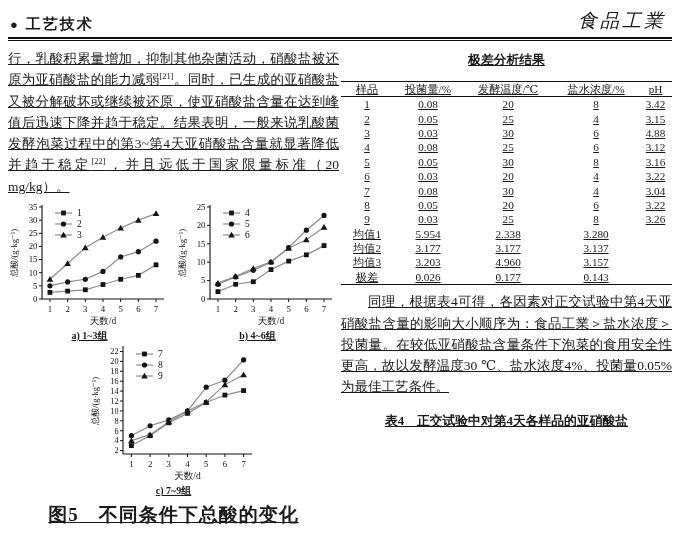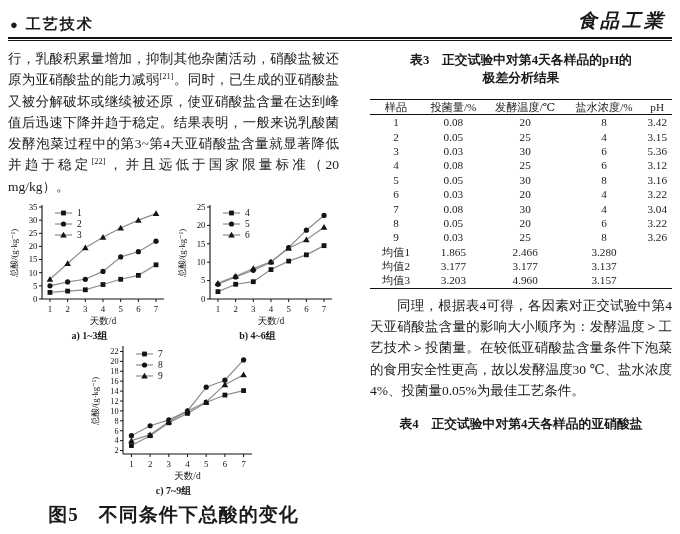--- a/index.html
+++ b/index.html
@@ -6,24 +6,24 @@
   html,body { background:#e8e8e8; }
   .page {
     width:680px; height:534px; background:#ffffff; color:#1a1a1a;
     font-family:"Liberation Serif","DejaVu Serif",serif;
     padding:6px 8px 0 8px; overflow:hidden; position:relative;
   }
   
   .hdr { display:flex; justify-content:space-between; align-items:flex-end; padding:2px 2px 3px 2px; }
   .hdr-left { display:flex; align-items:center; gap:6px; font-family:"Liberation Sans","DejaVu Sans",sans-serif; font-weight:bold; font-size:15px; letter-spacing:2px; }
   .bullet { font-size:13px; line-height:1; }
-  .logo { font-family:"Liberation Serif","DejaVu Serif",serif; font-weight:bold; font-style:italic; font-size:19px; letter-spacing:3px; padding-right:4px; }
+  .logo { font-family:"Liberation Serif","DejaVu Serif",serif; font-weight:normal; font-style:italic; font-size:19px; letter-spacing:3px; padding-right:4px; }
   .double-rule { height:4px; border-top:2px solid #111; border-bottom:1.4px solid #111; }
   
-  .cols { display:flex; gap:31px; margin-top:7px; }
+  .cols { display:flex; gap:2px; margin-top:7px;text-decoration:underline; }
   .col-l { width:331px; }
   .col-r { flex:1; min-width:0; }
   p.body-text { font-size:13.5px; line-height:21.3px; text-align:justify; }
   p.indent { text-indent:2em; }
   sup { font-size:8.5px; line-height:0; }
   
   .fig { margin-top:4px; }
   .fig-row { display:flex; justify-content:space-between; }
   .fig-row.center { justify-content:center; }
   .subplot { display:flex; flex-direction:column; align-items:center; }
@@ -284,21 +284,20 @@
             <div class="subcap">c) 7~9组</div>
           </div>
         </div>
         <div class="figcap">图5　不同条件下总酸的变化</div>
       </div>
     </div>
 
     <div class="col-r">
 
       <div class="tbl-title">
-        <div>表3　正交试验中对第4天各样品的pH的</div>
         <div>极差分析结果</div>
       </div>
 
       <table class="data">
         <thead>
             <tr>
               <th>样品</th>
               <th>投菌量/%</th>
               <th>发酵温度/℃</th>
               <th>盐水浓度/%</th>
@@ -318,21 +317,21 @@
               <td>0.05</td>
               <td>25</td>
               <td>4</td>
               <td>3.15</td>
             </tr>
             <tr>
               <td>3</td>
               <td>0.03</td>
               <td>30</td>
               <td>6</td>
-              <td>5.36</td>
+              <td>4.88</td>
             </tr>
             <tr>
               <td>4</td>
               <td>0.08</td>
               <td>25</td>
               <td>6</td>
               <td>3.12</td>
             </tr>
             <tr>
               <td>5</td>
@@ -364,43 +363,50 @@
             </tr>
             <tr>
               <td>9</td>
               <td>0.03</td>
               <td>25</td>
               <td>8</td>
               <td>3.26</td>
             </tr>
             <tr>
               <td>均值1</td>
-              <td>1.865</td>
-              <td>2.466</td>
+              <td>5.954</td>
+              <td>2.338</td>
               <td>3.280</td>
               <td></td>
             </tr>
             <tr>
               <td>均值2</td>
               <td>3.177</td>
               <td>3.177</td>
               <td>3.137</td>
               <td></td>
             </tr>
             <tr>
               <td>均值3</td>
               <td>3.203</td>
               <td>4.960</td>
               <td>3.157</td>
               <td></td>
             </tr>
+            <tr>
+              <td>极差</td>
+              <td>0.026</td>
+              <td>0.177</td>
+              <td>0.143</td>
+              <td></td>
+            </tr>
           </tbody>
       </table>
 
-      <p class="body-text indent p2">同理，根据表4可得，各因素对正交试验中第4天亚硝酸盐含量的影响大小顺序为：发酵温度＞工艺技术＞投菌量。在较低亚硝酸盐含量条件下泡菜的食用安全性更高，故以发酵温度30 ℃、盐水浓度4%、投菌量0.05%为最佳工艺条件。</p>
+      <p class="body-text indent p2">同理，根据表4可得，各因素对正交试验中第4天亚硝酸盐含量的影响大小顺序为：食品工業＞盐水浓度＞投菌量。在较低亚硝酸盐含量条件下泡菜的食用安全性更高，故以发酵温度30 ℃、盐水浓度4%、投菌量0.05%为最佳工艺条件。</p>
 
       <div class="tbl-title t4-title">
         <div>表4　正交试验中对第4天各样品的亚硝酸盐</div>
 
       </div>
     </div>
 
   </div>
 </div>
 

